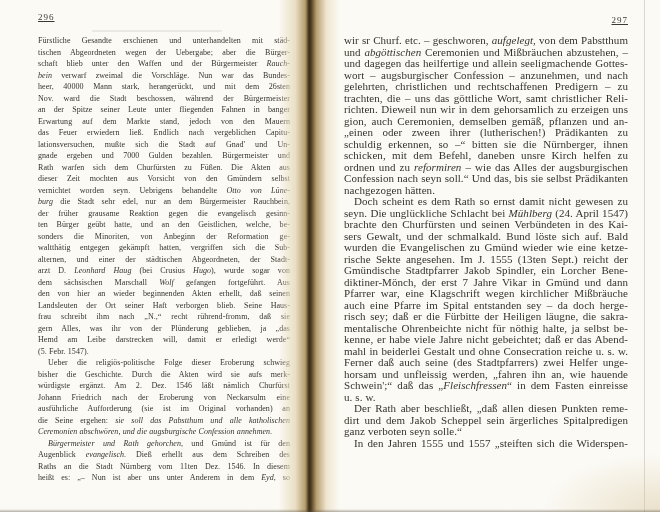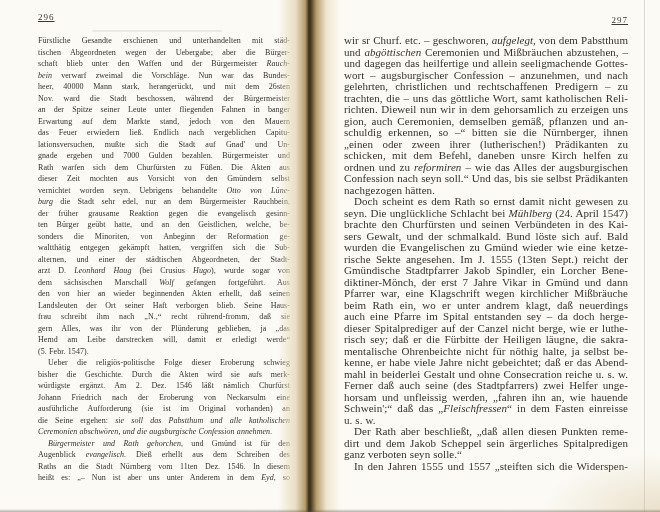--- a/index.html
+++ b/index.html
@@ -109,41 +109,39 @@
     <div class="line"><span>Augenblick </span><i>evangelisch</i><span>. Dieß erhellt aus dem Schreiben des</span></div>
     <div class="line"><span>Raths an die Stadt Nürnberg vom 11ten Dez. 1546. In diesem</span></div>
     <div class="line"><span>heißt es: „– Nun ist aber uns unter Anderem in dem </span><i>Eyd</i><span>, so</span></div>
   </div>
 <div class="col right">
     <div class="line"><span>wir sr Churf. etc. – geschworen, </span><i>aufgelegt</i><span>, von dem Pabstthum</span></div>
     <div class="line"><span>und </span><i>abgöttischen</i><span> Ceremonien und Mißbräuchen abzustehen, –</span></div>
     <div class="line"><span>und dagegen das heilfertige und allein seeligmachende Gottes-</span></div>
     <div class="line"><span>wort – augsburgischer Confession – anzunehmen, und nach</span></div>
     <div class="line"><span>gelehrten, christlichen und rechtschaffenen Predigern – zu</span></div>
-    <div class="line"><span>trachten, die – uns das göttliche Wort, samt katholischen Reli-</span></div>
+    <div class="line"><span>trachten, die – uns das göttliche Wort, samt christlicher Reli-</span></div>
     <div class="line"><span>richten. Dieweil nun wir in dem gehorsamlich zu erzeigen uns</span></div>
     <div class="line"><span>gion, auch Ceremonien, demselben gemäß, pflanzen und an-</span></div>
+    <div class="line"><span>„einen oder zween ihrer (lutherischen!) Prädikanten zu</span></div>
     <div class="line"><span>schuldig erkennen, so –“ bitten sie die Nürnberger, ihnen</span></div>
-    <div class="line"><span>„einen oder zween ihrer (lutherischen!) Prädikanten zu</span></div>
     <div class="line"><span>schicken, mit dem Befehl, daneben unsre Kirch helfen zu</span></div>
     <div class="line"><span>ordnen und zu </span><i>reformiren</i><span> – wie das Alles der augsburgischen</span></div>
     <div class="line"><span>Confession nach seyn soll.“ Und das, bis sie selbst Prädikanten</span></div>
     <div class="line para-end"><span>nachgezogen hätten.</span></div>
     <div class="line indent"><span>Doch scheint es dem Rath so ernst damit nicht gewesen zu</span></div>
     <div class="line"><span>seyn. Die unglückliche Schlacht bei </span><i>Mühlberg</i><span> (24. April 1547)</span></div>
     <div class="line"><span>brachte den Churfürsten und seinen Verbündeten in des Kai-</span></div>
     <div class="line"><span>sers Gewalt, und der schmalkald. Bund löste sich auf. Bald</span></div>
     <div class="line"><span>wurden die Evangelischen zu Gmünd wieder wie eine ketze-</span></div>
     <div class="line"><span>rische Sekte angesehen. Im J. 1555 (13ten Sept.) reicht der</span></div>
     <div class="line"><span>Gmündische Stadtpfarrer Jakob Spindler, ein Lorcher Bene-</span></div>
     <div class="line"><span>diktiner-Mönch, der erst 7 Jahre Vikar in Gmünd und dann</span></div>
     <div class="line"><span>Pfarrer war, eine Klagschrift wegen kirchlicher Mißbräuche</span></div>
-    <div class="line"><span>beim Rath ein, wo er unter andrem klagt, daß neuerdings</span></div>
     <div class="line"><span>auch eine Pfarre im Spital entstanden sey – da doch herge-</span></div>
-    <div class="line"><span>dieser Spitalprediger auf der Canzel nicht berge, wie er luthe-</span></div>
     <div class="line"><span>risch sey; daß er die Fürbitte der Heiligen läugne, die sakra-</span></div>
     <div class="line"><span>mentalische Ohrenbeichte nicht für nöthig halte, ja selbst be-</span></div>
     <div class="line"><span>kenne, er habe viele Jahre nicht gebeichtet; daß er das Abend-</span></div>
     <div class="line"><span>mahl in beiderlei Gestalt und ohne Consecration reiche u. s. w.</span></div>
     <div class="line"><span>Ferner daß auch seine (des Stadtpfarrers) zwei Helfer unge-</span></div>
     <div class="line"><span>horsam und unfleissig werden, „fahren ihn an, wie hauende</span></div>
     <div class="line"><span>Schwein';“ daß das „</span><i>Fleischfressen</i><span>“ in dem Fasten einreisse</span></div>
     <div class="line para-end"><span>u. s. w.</span></div>
     <div class="line indent"><span>Der Rath aber beschließt, „daß allen diesen Punkten reme-</span></div>
     <div class="line"><span>dirt und dem Jakob Scheppel sein ärgerliches Spitalpredigen</span></div>

